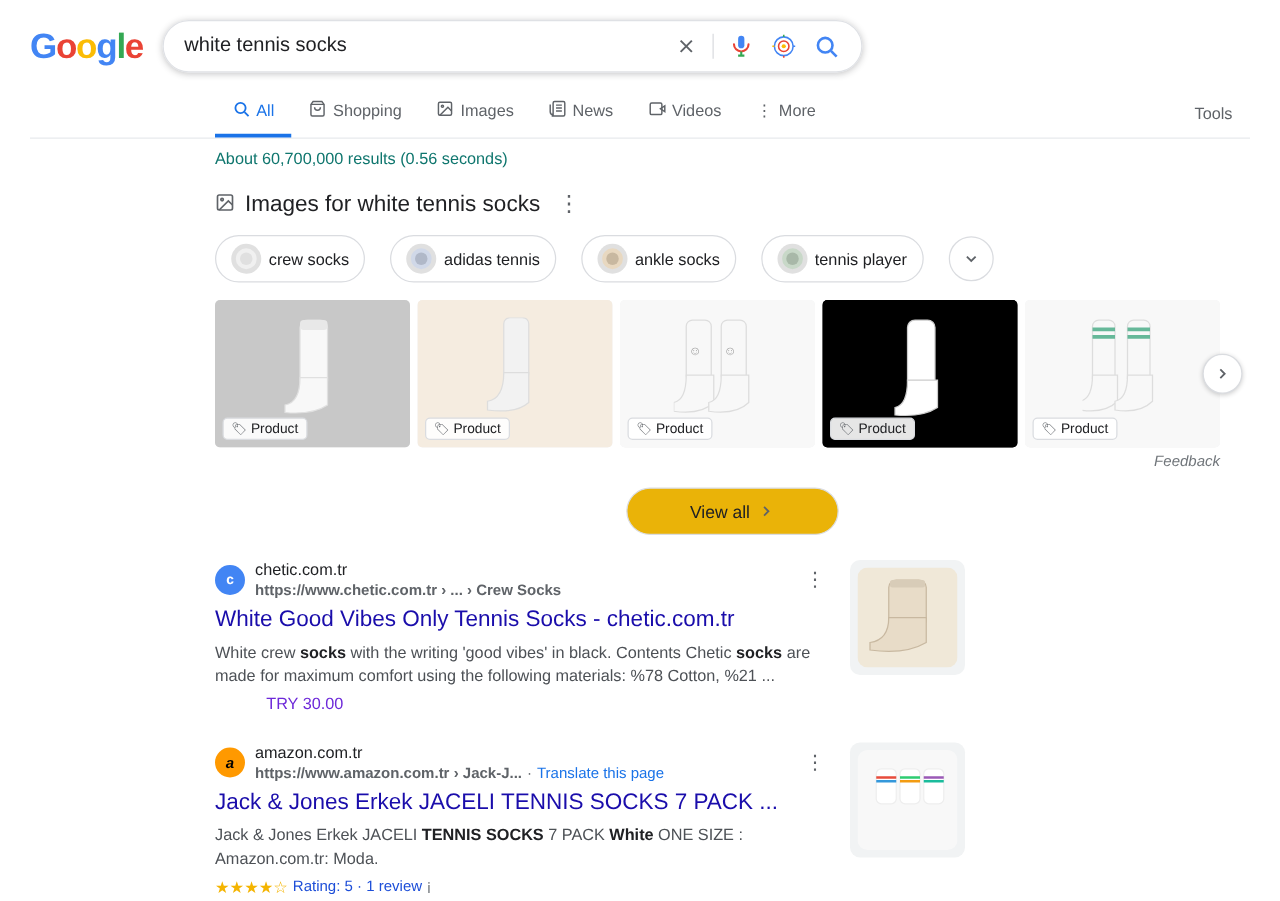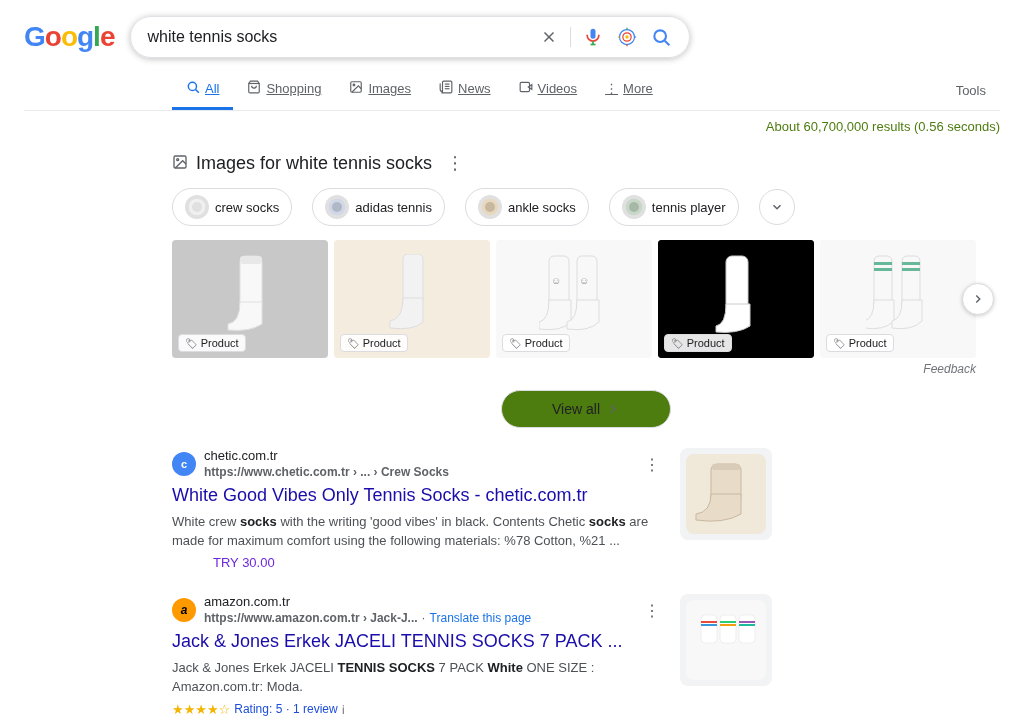--- a/index.html
+++ b/index.html
@@ -77,43 +77,41 @@
     .nav-tab {
       display: flex;
       align-items: center;
       gap: 5px;
       padding: 10px 14px;
       cursor: pointer;
       font-size: 13px;
       color: #5f6368;
       border-bottom: 3px solid transparent;
       white-space: nowrap;
-      text-decoration: underline;
     }
     .nav-tab.active {
       color: #1a73e8;
       border-bottom: 3px solid #1a73e8;
     }
     .nav-tab-icon {
       font-size: 13px;
     }
     .nav-tools {
       margin-left: auto;
       padding: 10px 14px;
       font-size: 13px;
       color: #5f6368;
       cursor: pointer;
     }
     
     .results-info {
-      color: #4d7c0f;
+      color: #0f766e;
       font-size: 13px;
       margin-bottom: 16px;
       padding-left: 148px;
-      text-align: right;
     }
     
     .images-section {
       padding-left: 148px;
       margin-bottom: 20px;
     }
     .images-header {
       display: flex;
       align-items: center;
       gap: 8px;
@@ -268,21 +266,21 @@
     .view-all-btn {
       display: flex;
       align-items: center;
       gap: 6px;
       border: 1px solid #dadce0;
       border-radius: 20px;
       padding: 10px 50px;
       font-size: 14px;
       color: #202124;
       cursor: pointer;
-      background: #4d7c0f;
+      background: #eab308;
       font-weight: 400;
     }
     
     .search-results {
       padding-left: 148px;
     }
     .result-item {
       margin-bottom: 24px;
       max-width: 600px;
     }

